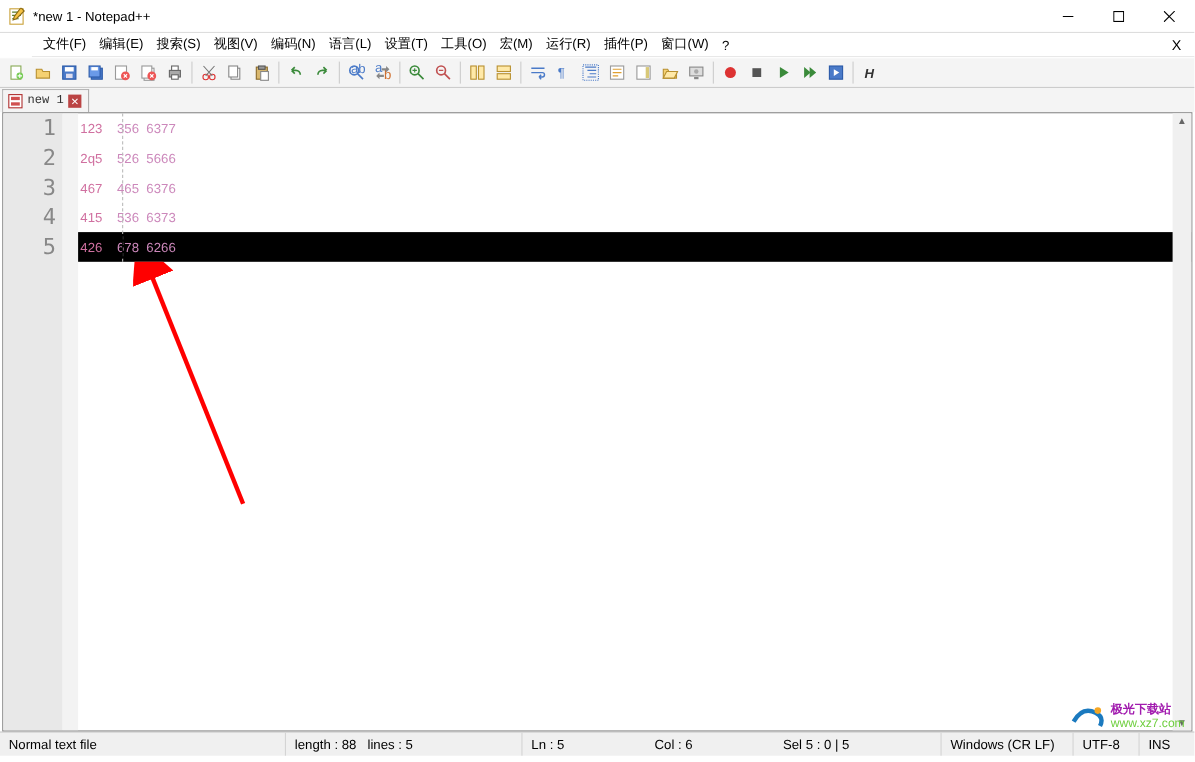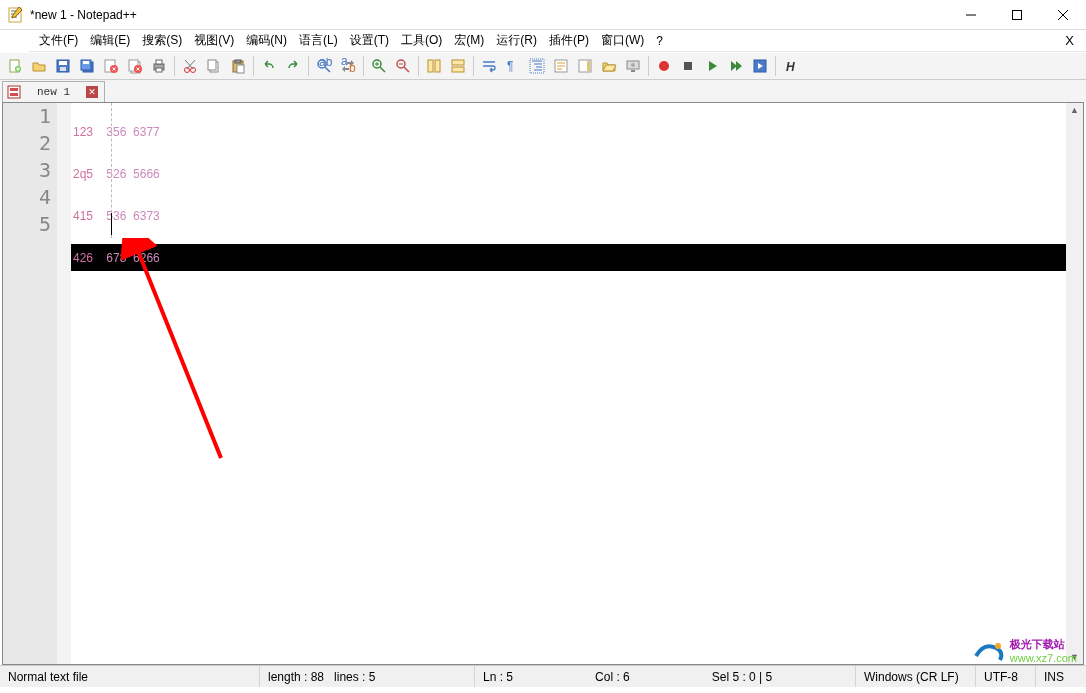--- a/index.html
+++ b/index.html
@@ -19,34 +19,34 @@
   .menubar .x-right { padding: 0 12px; font-size: 13px; }
 
   
   .toolbar { height: 28px; background: #f4f4f4; border-top: 1px solid #fff; border-bottom: 1px solid #ccc; display: flex; align-items: center; padding: 0 4px; gap: 2px; }
   .tbtn { width: 22px; height: 22px; display: flex; align-items: center; justify-content: center; border: 1px solid transparent; border-radius: 2px; }
   .tsep { width: 1px; height: 20px; background: #ccc; margin: 0 2px; }
 
   
   .tabbar { height: 22px; background: #f4f4f4; display: flex; align-items: flex-end; padding-left: 2px; }
   .tabbar-inner { background:#f4f4f4; border:1px solid #b0b0b0; border-bottom:none; display:flex; height:21px; }
-  .tab { display: flex; align-items: center; gap: 16px; padding: 2px 6px 2px 4px; background: #f4f4f4; position: relative; }
+  .tab { display: flex; align-items: center; gap: 4px; padding: 2px 6px 2px 4px; background: #f4f4f4; position: relative; }
   .tab .tab-icon { width: 14px; height: 14px; }
   .tab .tab-label { font-family: "Courier New", monospace; font-size: 11px; color: #333; }
   .tab .tab-close { width: 12px; height: 12px; background: #bb4444; display: flex; align-items: center; justify-content: center; color: #fff; font-size: 9px; line-height: 1; border-radius:0; }
 
   
   .editor-wrap { position: relative; border: 1px solid #888; margin: 0 2px 0 2px; height: calc(693px - 30px - 22px - 28px - 22px - 24px - 4px); background: #fff; }
   .editor { display: flex; height: 100%; overflow: hidden; font-family: Consolas, "Courier New", monospace; }
   .gutter { width: 54px; background: #e8e8e8; text-align: right; padding-right: 6px; color: #888; }
   .gutter .ln { height: 27px; line-height: 27px; font-size: 20px; font-family: Consolas, monospace; }
   .margin-strip { width: 14px; background: #f3f3f3; }
   .code-area { position: relative; flex: 1; }
   .code-lines { position: relative; }
-  .code-line { height: 27px; line-height: 27px; padding-left: 2px; white-space: pre; font-size: 14px; color: #d070a0; margin-top: 15px; }
+  .code-line { height: 27px; line-height: 27px; padding-left: 2px; white-space: pre; font-size: 14px; color: #d070a0; }
   .code-line.current { background: #000000; }
   .code-line .lead { color: #d070a0; }
   .code-line .rest { color: #cc88bb; }
   .vguide { position: absolute; top: 0; left: 40px; width: 0; height: 135px; border-left: 1px dashed #bbb; }
   .caret { position: absolute; left: 40px; top: 110px; width: 1px; height: 22px; background: #000; }
   .vscroll { position: absolute; right: 0; top: 0; bottom: 0; width: 17px; background: #f0f0f0; display: flex; flex-direction: column; align-items: center; justify-content: space-between; }
   .vscroll .arrow { font-size: 9px; color: #666; padding: 2px 0; }
 
   
   .arrow-ann { position: absolute; left: 50px; top: 135px; pointer-events: none; }
@@ -339,20 +339,21 @@
         <div class="ln">2</div>
         <div class="ln">3</div>
         <div class="ln">4</div>
         <div class="ln">5</div>
       </div>
     <div class="margin-strip"></div>
     <div class="code-area">
       <div class="code-lines" id="code-lines">
           <div class="code-line"><span class="lead">123</span><span class="rest">    356  6377</span></div>
           <div class="code-line"><span class="lead">2q5</span><span class="rest">    526  5666</span></div>
+          <div class="code-line"><span class="lead">467</span><span class="rest">    465  6376</span></div>
           <div class="code-line"><span class="lead">415</span><span class="rest">    536  6373</span></div>
           <div class="code-line current"><span class="lead">426</span><span class="rest">    678  6266</span></div>
         </div>
       <div class="vguide"></div>
       <div class="caret"></div>
       <svg class="arrow-ann" width="120" height="230">
         <defs>
             <marker id="ah" markerWidth="10" markerHeight="10" refX="2" refY="5" orient="auto">
           <path d="M0,0 L10,5 L0,10 z" fill="#f00"></path>
             </marker>

